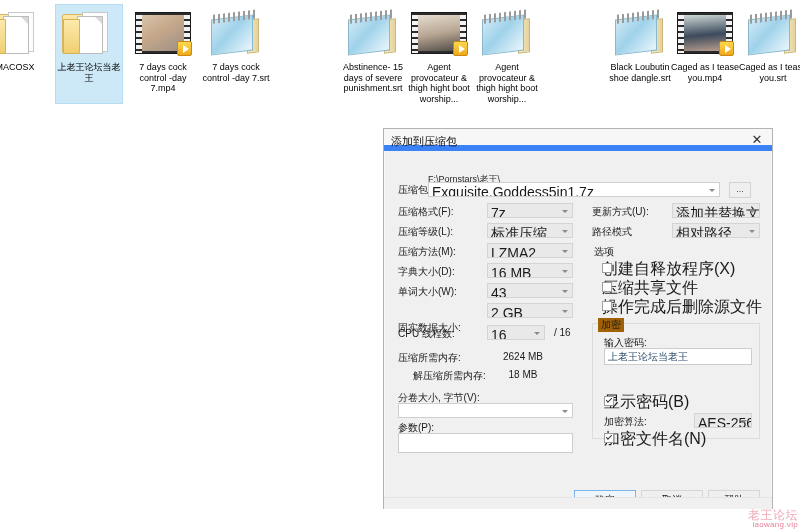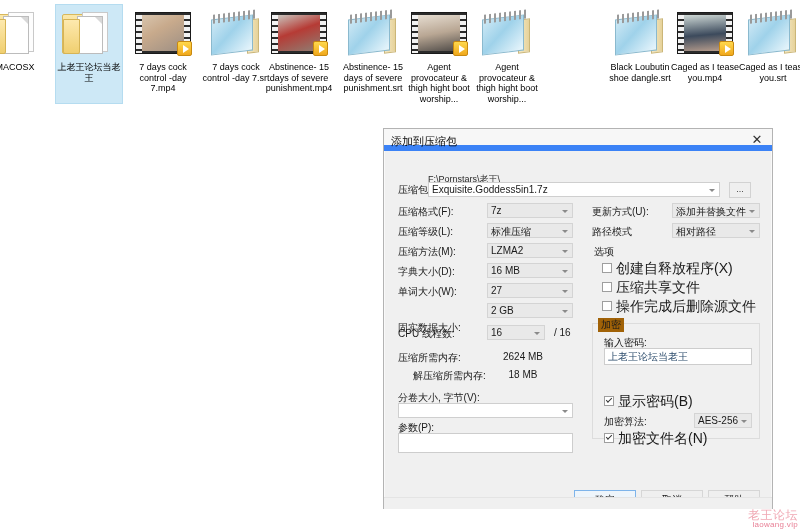--- a/index.html
+++ b/index.html
@@ -219,21 +219,21 @@
     text-align: center;
     white-space: nowrap;
     font-family: "Liberation Sans", sans-serif;
   }
   .combo {
     position: absolute;
     height: 15px;
     background: #e9e9e9;
     border: 1px solid #d4d4d4;
     box-sizing: border-box;
-    font-size: 10px;
+    font-size: 14px;
     color: #1a1a1a;
     padding: 1px 14px 0 3px;
     overflow: hidden;
     white-space: nowrap;
     font-family: "Liberation Sans", sans-serif;
   }
   .combo::after {
     content: "";
     position: absolute;
     right: 4px; top: 6px;
@@ -287,24 +287,23 @@
     position: absolute;
     background: #a16207;
     padding: 0 3px;
     font-size: 10px;
     color: #1a1a1a;
     font-family: "Liberation Sans", sans-serif;
   }
 
   .cb {
     position: absolute;
-    font-size: 14px;
+    font-size: 16px;
     color: #1a1a1a;
     white-space: nowrap;
-    padding-left: 14px;
     line-height: 11px;
     font-family: "Liberation Sans", sans-serif;
   }
   .cb::before {
     content: "";
     position: absolute;
     left: 0; top: 0;
     width: 10px; height: 10px;
     background: #fff;
     border: 1px solid #9e9e9e;
@@ -412,31 +411,20 @@
     <div class="thumb-wrap">
       <div class="ic-note">
           <div class="pg"></div>
           <div class="pad"></div>
           <div class="rings"></div>
         </div>
     </div>
     <div class="file-label">7 days cock control -day 7.srt</div>
   </div>
 
-  <div class="file-item" style="left:262px">
-    <div class="thumb-wrap">
-      <div class="ic-video">
-        <div class="strip l"></div>
-          <div class="strip r"></div>
-        <div class="pic" style="background:linear-gradient(160deg,#c9c4bd 0%,#b63b35 45%,#8e7f74 100%)"></div>
-        <div class="badge"></div>
-      </div>
-    </div>
-    <div class="file-label">Abstinence- 15 days of severe punishment.mp4</div>
-  </div>
 
   <div class="file-item" style="left:336px">
     <div class="thumb-wrap">
       <div class="ic-note">
           <div class="pg"></div>
           <div class="pad"></div>
           <div class="rings"></div>
         </div>
     </div>
     <div class="file-label">Abstinence- 15 days of severe punishment.srt</div>
@@ -521,21 +509,21 @@
     <div class="lbl" style="left:14px; top:74px">压缩等级(L):</div>
     <div class="combo" style="left:103px; top:72px; width:86px">标准压缩</div>
 
     <div class="lbl" style="left:14px; top:94px">压缩方法(M):</div>
     <div class="combo" style="left:103px; top:92px; width:86px">LZMA2</div>
 
     <div class="lbl" style="left:14px; top:114px">字典大小(D):</div>
     <div class="combo" style="left:103px; top:112px; width:86px">16 MB</div>
 
     <div class="lbl" style="left:14px; top:134px">单词大小(W):</div>
-    <div class="combo" style="left:103px; top:132px; width:86px">27</div>
+    <div class="combo" style="left:103px; top:132px; width:86px">43</div>
 
     <div class="lbl" style="left:14px; top:170px">固实数据大小:</div>
     <div class="combo" style="left:103px; top:152px; width:86px">2 GB</div>
 
     <div class="lbl" style="left:14px; top:176px">CPU 线程数:</div>
     <div class="combo" style="left:103px; top:174px; width:58px">16</div>
     <div class="lbl" style="left:170px; top:176px">/ 16</div>
 
     <div class="lbl" style="left:14px; top:200px">压缩所需内存:</div>
     <div class="val-right" style="left:90px; top:200px; width:98px">2624 MB</div>

